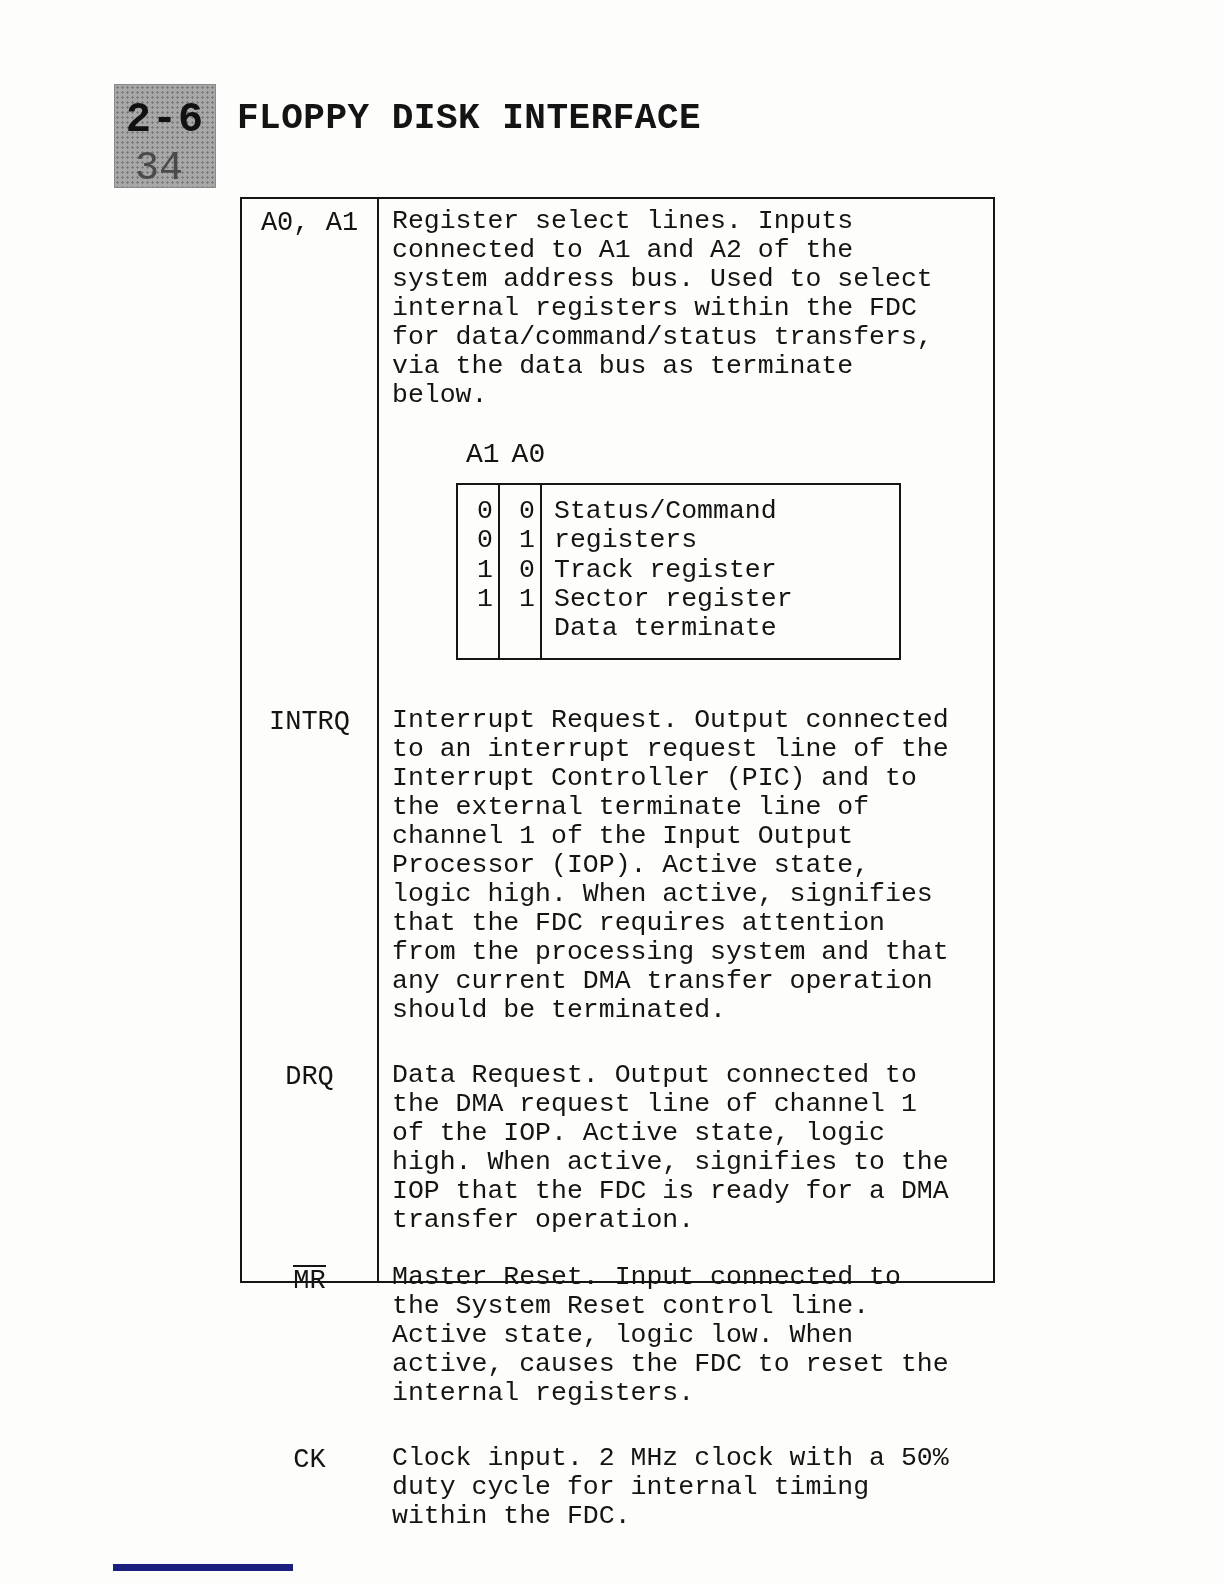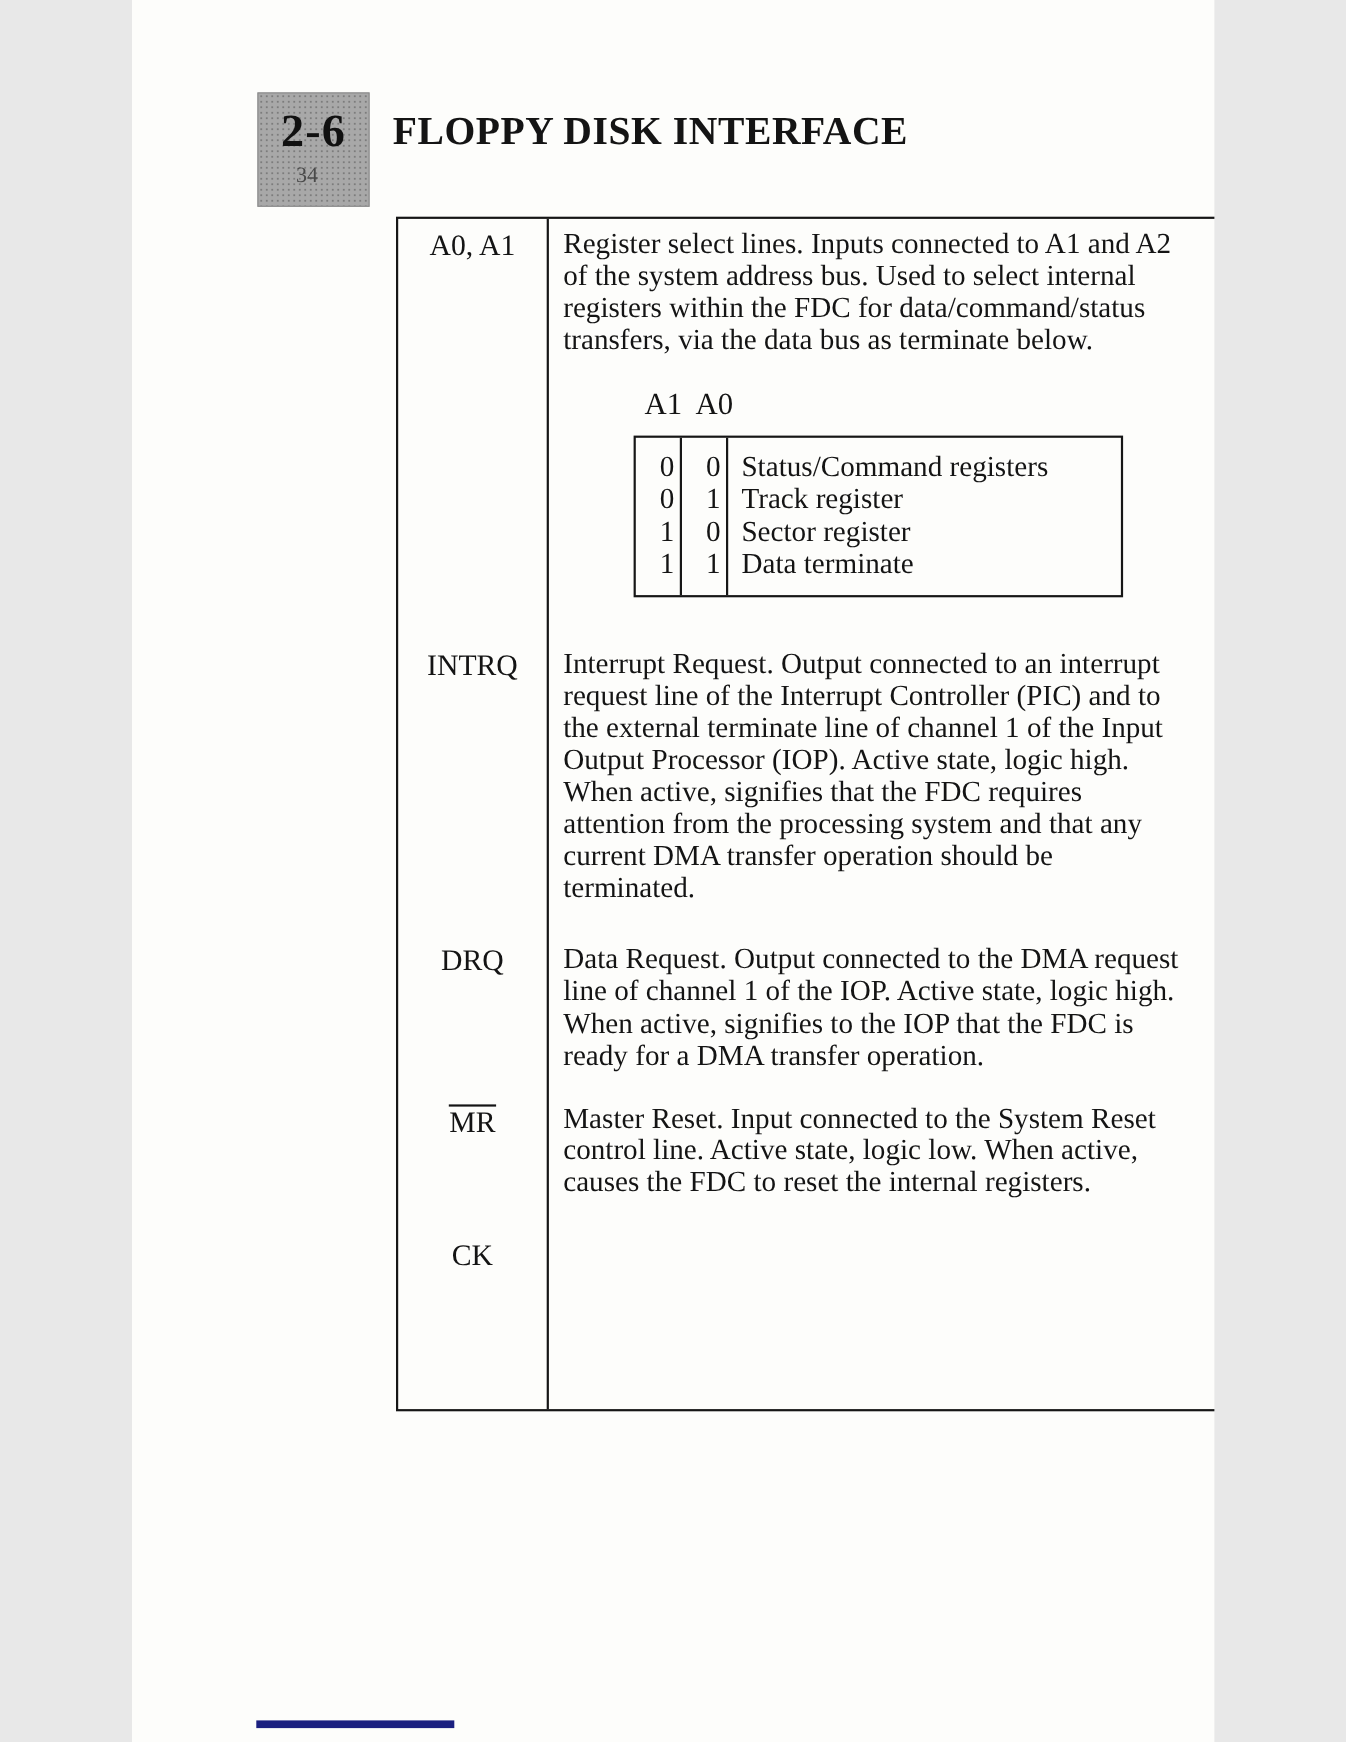--- a/index.html
+++ b/index.html
@@ -2,25 +2,25 @@
 <html><head>
 <meta charset="utf-8">
 <style>
   html, body {
     margin: 0;
     padding: 0;
     background: #e8e8e8;
   }
   .page {
     position: relative;
-    width: 984px;
+    width: 1224px;
     height: 1584px;
     background: #fdfdfb;
     margin: 0 auto;
-    font-family: Liberation Serif, serif;
+    font-family: Liberation Mono, monospace;
     color: #141414;
     overflow: hidden;
   }
 
   
   .badge {
     position: absolute;
     left: 114px;
     top: 84px;
     width: 102px;
@@ -38,21 +38,21 @@
     font-size: 42px;
     font-weight: bold;
     color: #111;
     line-height: 1;
     letter-spacing: 1px;
   }
   .badge .page-num {
     display: block;
     margin-top: 8px;
     margin-left: -12px;
-    font-size: 20px;
+    font-size: 40px;
     color: #4a4a4a;
     line-height: 1;
   }
 
   
   .title {
     position: absolute;
     left: 237px;
     top: 98px;
     font-size: 36px;
@@ -218,19 +218,20 @@
 
     <div class="srow mb-row4">
       <div class="sig">
         <span class="overline">MR</span>
       </div>
       <div class="desc">Master Reset. Input connected to the System Reset control line. Active state, logic low. When active, causes the FDC to reset the internal registers.</div>
     </div>
 
     <div class="srow">
       <div class="sig">CK</div>
+      <div class="desc">Clock input. 2 MHz clock with a 50% duty cycle for internal timing within the FDC.</div>
     </div>
 
   </div>
 
   <div class="footer-rule"></div>
 
 </div>
 
 </body></html>

